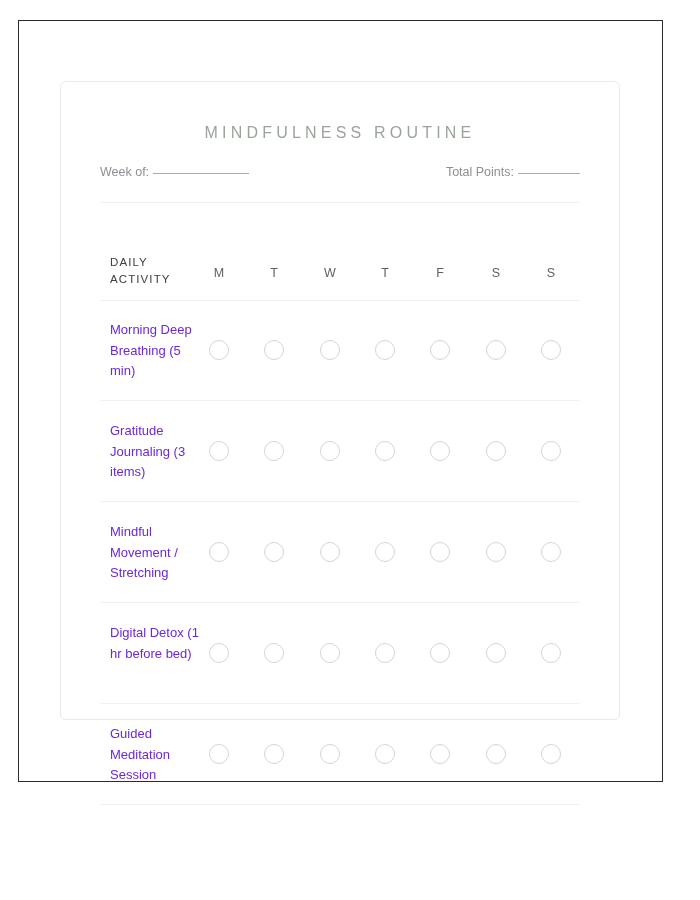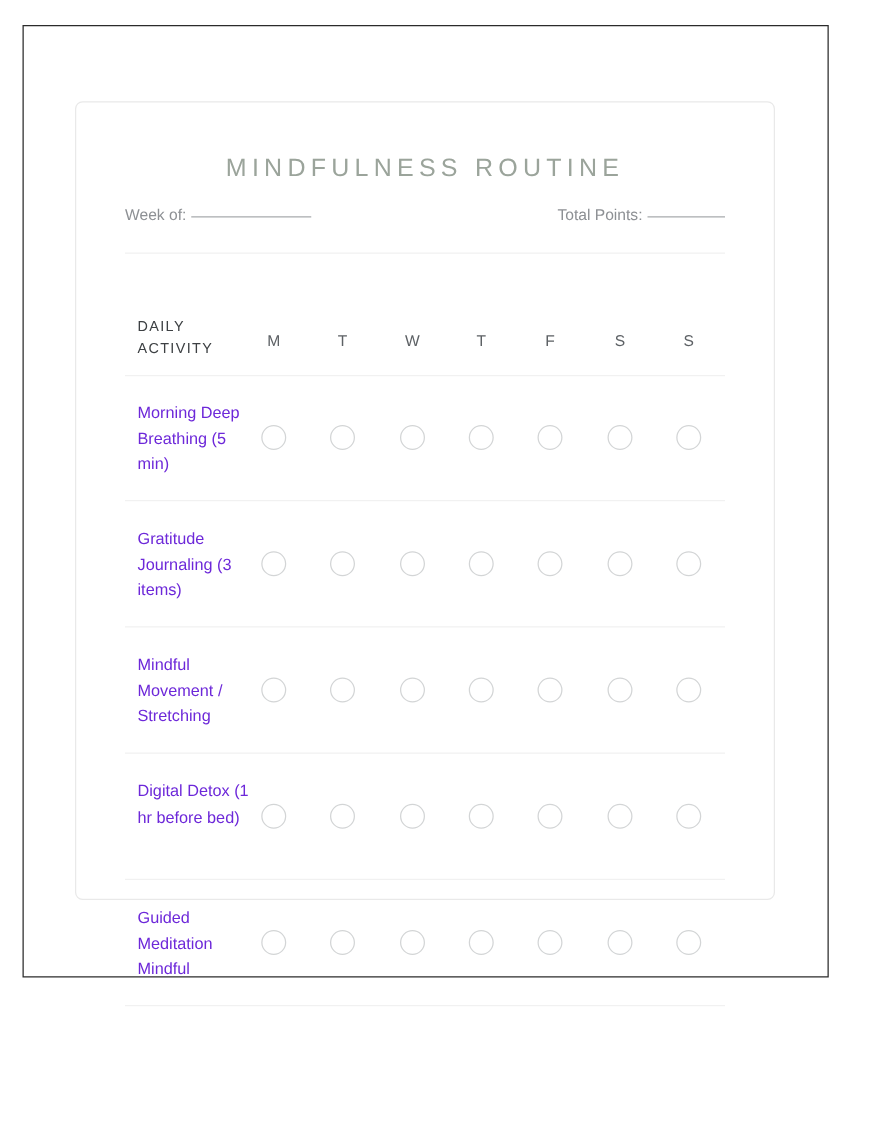--- a/index.html
+++ b/index.html
@@ -65,21 +65,21 @@
     pointer-events: none;
   }
 
   
   .doc-title {
     position: absolute;
     left: 100px;
     top: 124px;
     width: 480px;
     text-align: center;
-    font-size: 20px;
+    font-size: 16px;
     letter-spacing: 4.2px;
     color: #9ba49b;
     font-weight: 400;
     white-space: nowrap;
   }
 
   
   .meta-row {
     position: absolute;
     left: 100px;
@@ -342,21 +342,21 @@
             <div class="check-circle" style="left: 119px;"></div>
             <div class="check-circle" style="left: 174px;"></div>
             <div class="check-circle" style="left: 230px;"></div>
             <div class="check-circle" style="left: 285px;"></div>
             <div class="check-circle" style="left: 340px;"></div>
             <div class="check-circle" style="left: 396px;"></div>
             <div class="check-circle" style="left: 451px;"></div>
             <div class="row-divider"></div>
           </div>
           <div class="act-row" style="top: 468px;">
-            <div class="act-label">Guided Meditation Mindful</div>
+            <div class="act-label">Guided Meditation Session</div>
             <div class="check-circle" style="left: 119px;"></div>
             <div class="check-circle" style="left: 174px;"></div>
             <div class="check-circle" style="left: 230px;"></div>
             <div class="check-circle" style="left: 285px;"></div>
             <div class="check-circle" style="left: 340px;"></div>
             <div class="check-circle" style="left: 396px;"></div>
             <div class="check-circle" style="left: 451px;"></div>
             <div class="row-divider"></div>
           </div>
         </div>

